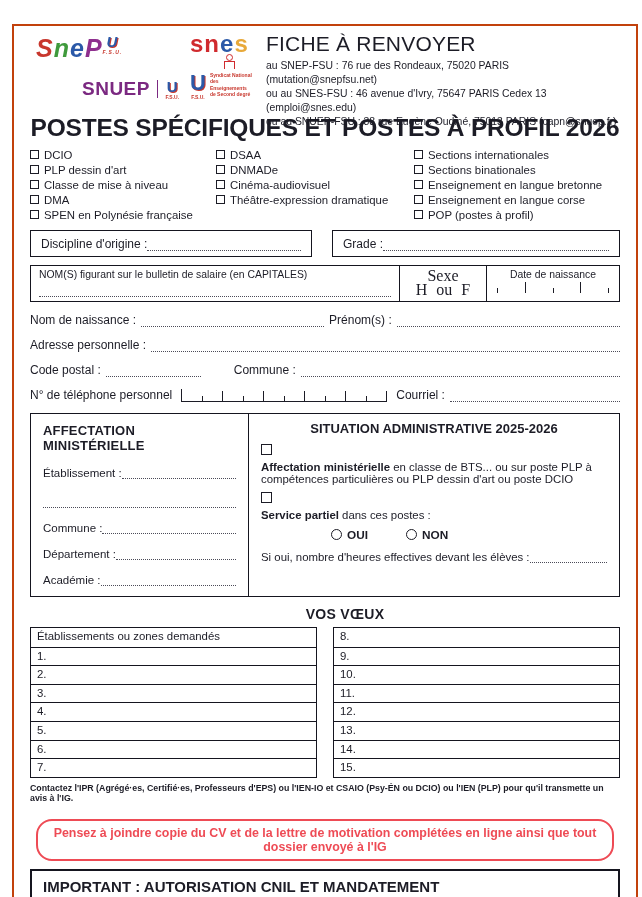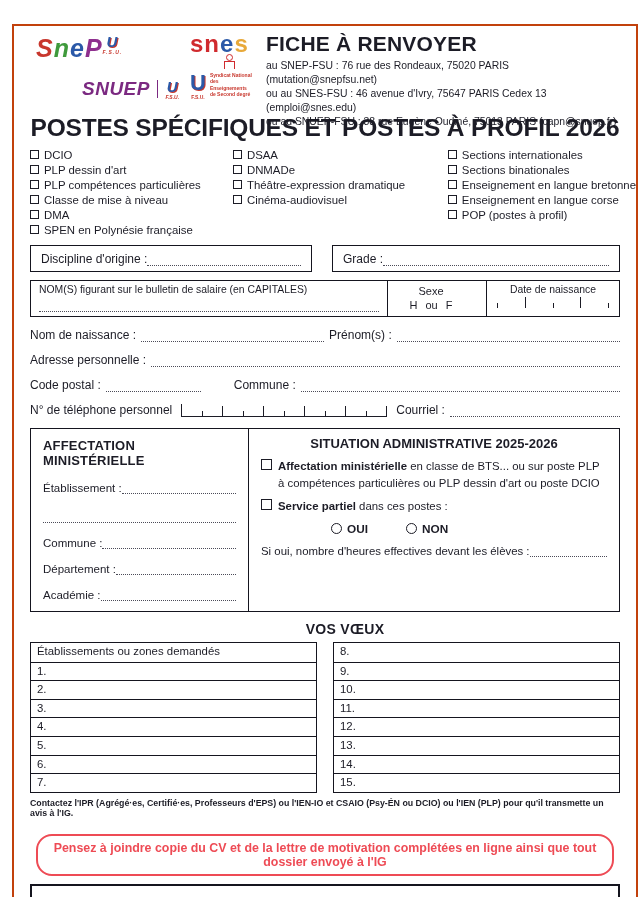--- a/index.html
+++ b/index.html
@@ -4,77 +4,77 @@
 <style>
   html,body{margin:0;padding:0;background:#fff;}
   .canvas{width:642px;height:897px;position:relative;background:#fff;
     font-family:"Liberation Sans","DejaVu Sans",sans-serif;color:#1c1c26;}
   .frame{position:absolute;left:12px;top:24px;width:626px;height:876px;
     border:2px solid #c2410c;box-sizing:border-box;overflow:hidden;}
   
   .hdr{position:relative;height:86px;}
   .snep-logo{position:absolute;left:22px;top:8px;font-weight:800;font-size:25px;
     font-style:italic;letter-spacing:1px;display:flex;align-items:flex-start;}
-  .snuep-logo{position:absolute;left:68px;top:52px;display:flex;align-items:center;gap:7px;font-style:italic;}
+  .snuep-logo{position:absolute;left:68px;top:52px;display:flex;align-items:center;gap:7px;}
   .snuep-txt{color:#7b2981;font-weight:800;font-size:19px;letter-spacing:.5px;}
   .snuep-bar{width:1.5px;height:18px;background:#7b2981;}
   .fsu-block{display:inline-flex;flex-direction:column;align-items:center;line-height:1;}
   .fsu-u{font-weight:800;font-size:15px;color:#2b59a8;text-shadow:1px 1px 0 #c8372d;}
   .fsu-u.big{font-size:22px;}
   .fsu-sub{font-size:5px;color:#c8372d;font-weight:700;margin-top:1px;}
   .snes-logo{position:absolute;left:176px;top:6px;width:80px;}
   .snes-letters{font-weight:800;font-size:24px;letter-spacing:1px;line-height:1;}
   .snes-figure{width:14px;margin:-2px 0 0 32px;}
   .snes-figure .head{width:5px;height:5px;border:1.6px solid #d02a2e;border-radius:50%;margin:0 auto;}
   .snes-figure .bodyp{width:9px;height:7px;border-left:1.6px solid #d02a2e;border-right:1.6px solid #d02a2e;border-top:1.6px solid #d02a2e;margin:0 auto;}
   .snes-bottom{display:flex;gap:4px;margin-top:3px;align-items:flex-start;}
   .snes-tagline{font-size:5px;line-height:1.25;color:#c8372d;font-weight:700;width:44px;}
   .hdr-text{position:absolute;left:252px;top:6px;width:352px;}
-  .hdr-title{font-size:21px;font-weight:700;margin:0 0 3px 0;letter-spacing:.2px;}
+  .hdr-title{font-size:21px;font-weight:400;margin:0 0 3px 0;letter-spacing:.2px;}
   .hdr-addr{font-size:10.4px;line-height:14px;}
   
   .main-title{margin:2px 4px 0;text-align:center;font-size:24.5px;font-weight:800;letter-spacing:-.2px;white-space:nowrap;}
   
-  .checks{display:flex;padding:5px 0 0 16px;gap:17px;}
+  .checks{display:flex;padding:5px 0 0 16px;}
   .ckcol1{width:186px;}.ckcol2{width:198px;}.ckcol3{flex:1;}
   .ck{display:flex;align-items:center;height:15px;gap:5px;}
   .ckbox{width:9px;height:9px;border:1.3px solid #1c1c26;flex:0 0 auto;box-sizing:border-box;}
   .cklbl{font-size:11.4px;white-space:nowrap;}
   
   .dline{border-bottom:1.2px dotted #4b4b58;flex:1;height:11px;min-width:10px;}
   .lblrow{display:flex;align-items:flex-end;}
   .lbl{white-space:nowrap;}
   
   .dg-row{display:flex;gap:20px;margin:8px 16px 0;}
   .dg-box{border:1.5px solid #15151f;height:27px;display:flex;align-items:flex-end;padding:4px 10px 5px;box-sizing:border-box;font-size:12px;}
   .dg-box.b1{width:282px;}.dg-box.b2{flex:1;}
   
   .nom-table{margin:8px 16px 0;border:1.5px solid #15151f;display:flex;height:37px;box-sizing:border-box;}
   .nom-c1{flex:1;padding:3px 8px 4px;display:flex;flex-direction:column;font-size:10.4px;}
   .nom-c1 .dline{margin-top:auto;flex:0 0 auto;height:0;}
-  .nom-c2{width:86px;border-left:1.5px solid #15151f;text-align:center;font-size:11px;padding-top:3px;line-height:14px;}
+  .nom-c2{width:86px;border-left:1.5px solid #15151f;text-align:center;font-size:16px;padding-top:3px;line-height:14px;font-family:Liberation Serif, serif;}
   .sexe-opts{word-spacing:5px;}
-  .nom-c3{width:132px;border-left:1.5px solid #15151f;text-align:center;font-size:10.4px;padding-top:3px;margin-left:12px;}
+  .nom-c3{width:132px;border-left:1.5px solid #15151f;text-align:center;font-size:10.4px;padding-top:3px;}
   .dob-ticks{display:flex;justify-content:space-between;align-items:flex-end;height:13px;padding:0 10px;}
   .dob-ticks i{display:block;border-left:1.3px solid #1c1c26;}
   .dob-ticks .ts{height:5px;}.dob-ticks .tl{height:11px;}
   
   .ff{display:flex;align-items:flex-end;margin:11px 16px 0;font-size:12px;gap:5px;}
   .phone-ticks{width:205px;display:flex;align-items:flex-end;border-bottom:1.4px solid #1c1c26;border-left:1.4px solid #1c1c26;height:12px;margin:0 4px;}
   .phone-ticks i{flex:1;border-right:1.3px solid #1c1c26;display:block;}
   .phone-ticks .s{height:5px;}.phone-ticks .l{height:10px;}
   
   .aff-box{margin:11px 16px 0;border:1.5px solid #15151f;display:flex;box-sizing:border-box;}
   .aff-left{width:218px;border-right:1.5px solid #15151f;padding:9px 12px 10px;box-sizing:border-box;}
   .aff-title{font-size:13px;font-weight:800;letter-spacing:.2px;margin-bottom:8px;}
   .aff-field{display:flex;align-items:flex-start;font-size:11.5px;margin-top:14px;}
   .aff-field.cont{margin-top:17px;}
   .sit-right{flex:1;padding:7px 12px 8px;box-sizing:border-box;}
   .sit-title{font-size:13px;font-weight:800;text-align:center;margin-bottom:7px;}
-  .sit-check{display:flex;gap:6px;font-size:11.4px;line-height:17px;margin-top:6px;}
+  .sit-check{display:flex;gap:6px;font-size:11.4px;line-height:12px;margin-top:6px;flex-direction:column;}
   .sit-ckbox{width:11px;height:11px;border:1.4px solid #1c1c26;flex:0 0 auto;box-sizing:border-box;margin-top:1px;}
   .radio-row{display:flex;gap:38px;margin:7px 0 0 70px;font-size:11.8px;font-weight:700;align-items:center;}
   .radio{width:11px;height:11px;border:1.5px solid #1c1c26;border-radius:50%;display:inline-block;box-sizing:border-box;margin-right:5px;vertical-align:-1px;}
   .sioui{display:flex;align-items:flex-end;font-size:11.4px;margin-top:9px;}
   
   .voeux-title{text-align:center;font-size:14px;font-weight:800;margin-top:9px;letter-spacing:.3px;padding-left:40px;}
   .voeux-tables{display:flex;gap:16px;margin:5px 16px 0;}
   .vtable{flex:1;border:1.5px solid #15151f;}
   .vrow{height:18.6px;box-sizing:border-box;border-top:1.3px solid #15151f;font-size:11.4px;padding:2px 6px 0;}
   .vrow:first-child{border-top:none;}
@@ -137,24 +137,20 @@
       <div class="ck">
             <span class="ckbox"></span>
             <span class="cklbl">DCIO</span>
           </div>
       <div class="ck">
             <span class="ckbox"></span>
             <span class="cklbl">PLP dessin d'art</span>
           </div>
       <div class="ck">
             <span class="ckbox"></span>
-            <span class="cklbl">PLP compétences particulières</span>
-          </div>
-      <div class="ck">
-            <span class="ckbox"></span>
             <span class="cklbl">Classe de mise à niveau</span>
           </div>
       <div class="ck">
             <span class="ckbox"></span>
             <span class="cklbl">DMA</span>
           </div>
       <div class="ck">
             <span class="ckbox"></span>
             <span class="cklbl">SPEN en Polynésie française</span>
           </div>
@@ -163,25 +159,25 @@
       <div class="ck">
             <span class="ckbox"></span>
             <span class="cklbl">DSAA</span>
           </div>
       <div class="ck">
             <span class="ckbox"></span>
             <span class="cklbl">DNMADe</span>
           </div>
       <div class="ck">
             <span class="ckbox"></span>
+            <span class="cklbl">Cinéma-audiovisuel</span>
+          </div>
+      <div class="ck">
+            <span class="ckbox"></span>
             <span class="cklbl">Théâtre-expression dramatique</span>
-          </div>
-      <div class="ck">
-            <span class="ckbox"></span>
-            <span class="cklbl">Cinéma-audiovisuel</span>
           </div>
     </div>
     <div class="ckcol3">
       <div class="ck">
             <span class="ckbox"></span>
             <span class="cklbl">Sections internationales</span>
           </div>
       <div class="ck">
             <span class="ckbox"></span>
             <span class="cklbl">Sections binationales</span>

